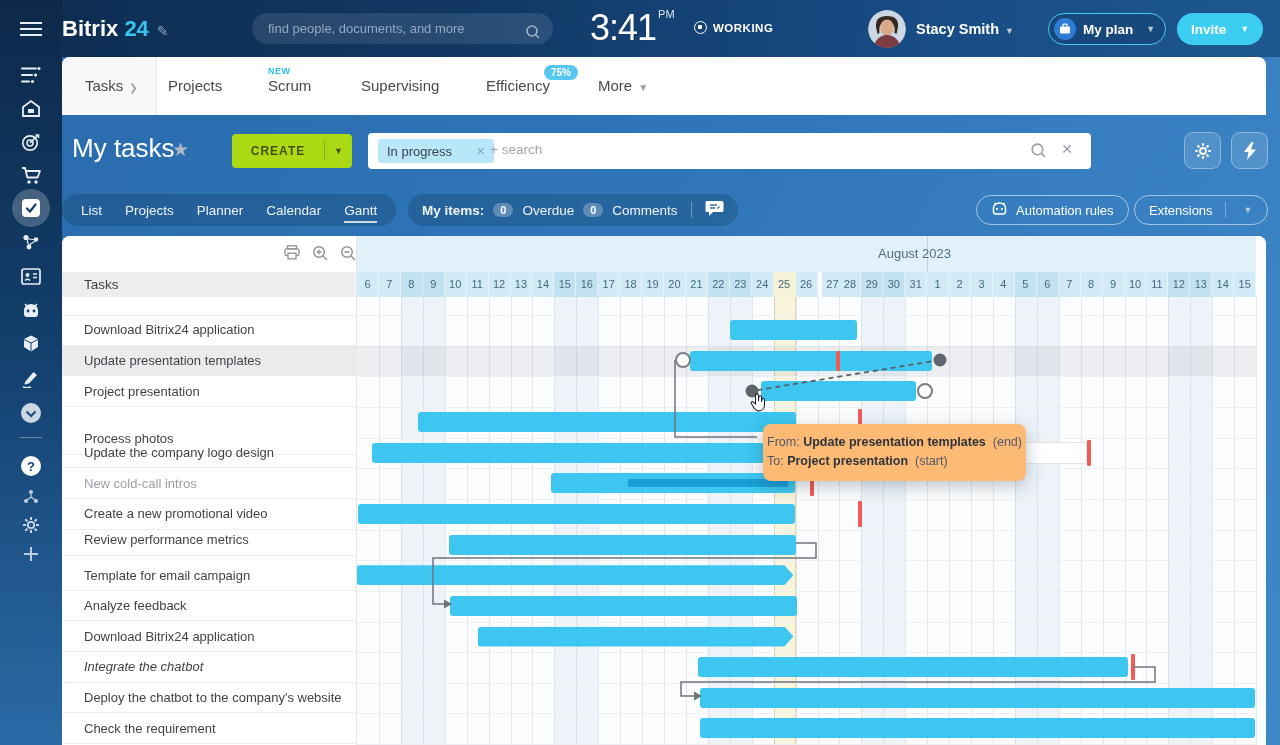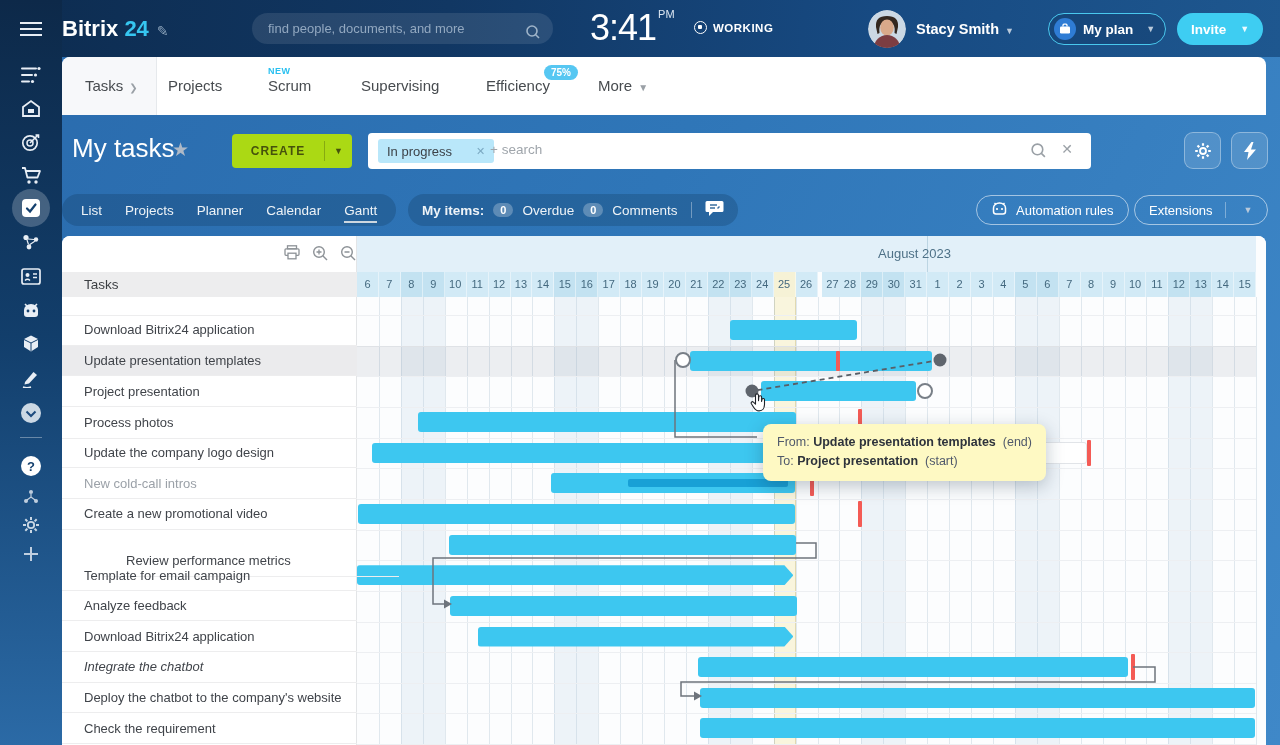--- a/index.html
+++ b/index.html
@@ -93,21 +93,21 @@
   .col-today { position:absolute; top:61px; height:448px; background:#f9f5dd; border-left:1px solid rgba(205,193,140,.55); border-right:1px solid rgba(205,193,140,.55); z-index:1; }
   .vline { position:absolute; top:61px; width:1px; height:448px; background:rgba(185,203,216,.42); z-index:1; }
   .hline { position:absolute; left:0; width:899px; height:1px; background:#edeff2; z-index:2; }
   #row-band { position:absolute; left:0; width:899px; background:rgba(125,135,150,.12); z-index:3; }
   .bar { position:absolute; height:20px; background:#3dc7f0; border-radius:3px; z-index:10; }
   .bar.pointed { border-radius:3px 0 0 3px; clip-path:polygon(0 0,calc(100% - 9px) 0,100% 50%,calc(100% - 9px) 100%,0 100%); }
   .bar-progress { position:absolute; height:8px; background:#18a0d6; border-radius:2px; z-index:11; }
   .ghost-bar { position:absolute; height:22px; background:rgba(255,255,255,.95); border:1px solid #e1e4e8; border-radius:3px; z-index:6; }
   .tick { position:absolute; width:4px; background:#f45b55; border-radius:1px; z-index:12; }
   #conn-svg { position:absolute; left:0; top:0; z-index:20; }
-  #link-tooltip { position:absolute; left:406px; top:188px; padding:9px 14px 10px; background:#fef9c3; border-radius:8px;
+  #link-tooltip { position:absolute; left:406px; top:188px; padding:9px 4px 10px; background:#fdba74; border-radius:8px;
     box-shadow:0 5px 18px rgba(25,45,70,.28); font-size:12.5px; color:#50596b; line-height:19px; white-space:nowrap; z-index:30; }
   #link-tooltip b { color:#2e333c; }
   #cursor { position:absolute; left:392px; top:156px; z-index:40; }
 </style>
 </head>
 <body>
 
 <div id="app">
 
   <div id="topbar">
@@ -520,25 +520,25 @@
       <span class="gtool" style="left:278px"><svg width="17" height="17" viewBox="0 0 17 17">
             <circle cx="7" cy="7" r="5.3" fill="none" stroke="#8d9297" stroke-width="1.4"></circle>
             <line x1="11" y1="11" x2="15" y2="15" stroke="#8d9297" stroke-width="1.4"></line>
             <path d="M4.5 7h5" stroke="#8d9297" stroke-width="1.3"></path>
           </svg></span>
       <div id="tasks-header">Tasks</div>
       <div id="task-rows">
           <div class="task-row" style="top: 79px; height: 30.65px;">Download Bitrix24 application</div>
           <div class="task-row hl" style="top: 109.65px; height: 30.65px;">Update presentation templates</div>
           <div class="task-row" style="top: 140.3px; height: 30.65px;">Project presentation</div>
-          <div class="task-row" style="top: 172px; height: 30.65px;">Process photos</div>
+          <div class="task-row" style="top: 188px; height: 30.65px;">Process photos</div>
           <div class="task-row" style="top: 201.6px; height: 30.65px;">Update the company logo design</div>
           <div class="task-row muted" style="top: 232.25px; height: 30.65px;">New cold-call intros</div>
           <div class="task-row" style="top: 262.9px; height: 30.65px;">Create a new promotional video</div>
-          <div class="task-row" style="top: 310px; height: 30.65px; margin-left: 42px;">Review performance metrics</div>
+          <div class="task-row" style="top: 289px; height: 30.65px;">Review performance metrics</div>
           <div class="task-row" style="top: 324.2px; height: 30.65px;">Template for email campaign</div>
           <div class="task-row" style="top: 354.85px; height: 30.65px;">Analyze feedback</div>
           <div class="task-row" style="top: 385.5px; height: 30.65px;">Download Bitrix24 application</div>
           <div class="task-row" style="top: 416.15px; height: 30.65px; font-style: italic;">Integrate the chatbot</div>
           <div class="task-row" style="top: 446.8px; height: 30.65px;">Deploy the chatbot to the company's website</div>
           <div class="task-row" style="top: 477.45px; height: 30.65px;">Check the requirement</div>
           <div style="position: absolute; left: 0px; top: 79px; width: 295px; height: 1px; background: rgb(237, 237, 238);"></div>
         </div>
     </div>
   </div>

